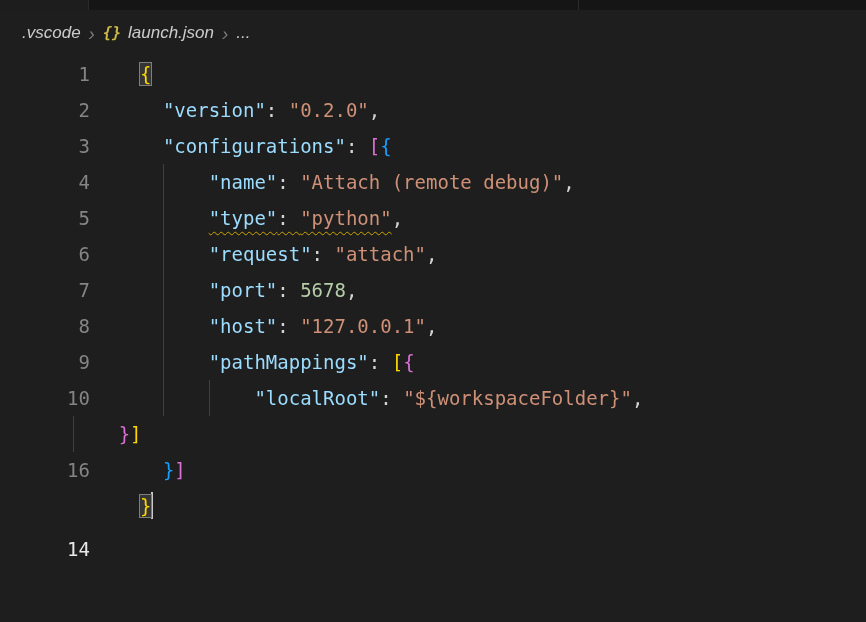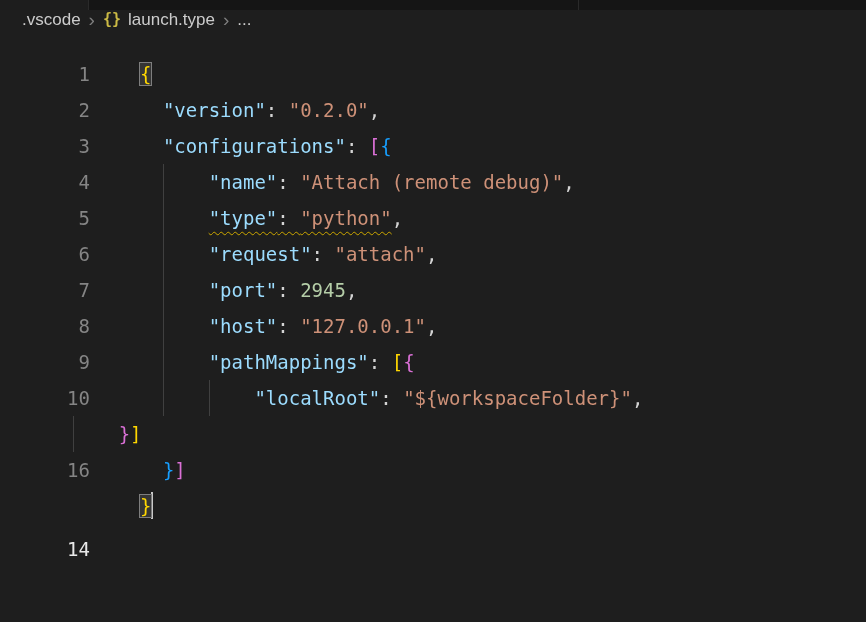--- a/index.html
+++ b/index.html
@@ -15,22 +15,22 @@
     --guide:#404040; --warn:#cca700; --cursor:#c8c8c8;
     --bcText:#cccccc; --bcSep:#7f7f7f; --jsonIcon:#cbba45;
   }
   .tabstrip{
     position:relative;height:10px;background:var(--tabstrip);
   }
   .tabstrip .seg-active{position:absolute;left:0;top:0;bottom:0;width:88px;background:#1d1d1d;}
   .tabstrip .sep1{position:absolute;left:88px;top:0;bottom:0;width:1px;background:#2a2a2a;}
   .tabstrip .sep2{position:absolute;left:578px;top:0;bottom:0;width:1px;background:#2a2a2a;}
   .breadcrumbs{
-    height:46px;display:flex;align-items:flex-start;padding-left:22px;
-    font-size:17px;color:var(--bcText);
+    height:46px;display:flex;align-items:center;padding-left:22px;
+    font-size:17px;color:var(--bcText);font-style:italic;
   }
   .breadcrumbs .crumb{cursor:pointer;}
   .breadcrumbs .chev{color:var(--bcSep);font-size:19px;padding:0 8px;line-height:1;}
   .breadcrumbs .json-icon{
     color:var(--jsonIcon);font-family:"DejaVu Sans Mono",monospace;
     font-size:15px;font-weight:bold;margin-right:7px;
   }
   .editor{
     font-family:"DejaVu Sans Mono","Liberation Mono",monospace;
     font-size:19px;line-height:36px;
@@ -74,21 +74,21 @@
 <div class="tabstrip">
   <div class="seg-active"></div>
   <div class="sep1"></div>
   <div class="sep2"></div>
 </div>
 
 <div class="breadcrumbs">
   <span class="crumb">.vscode</span>
   <span class="chev">›</span>
   <span class="json-icon">{}</span>
-  <span class="crumb">launch.type</span>
+  <span class="crumb">launch.json</span>
   <span class="chev">›</span>
   <span class="crumb">...</span>
 </div>
 
 <div class="editor">
     <div class="line">
       <div class="gutter">1</div>
       <div class="content"><span class="tok b1 match">{</span></div>
     </div>
     <div class="line">
@@ -106,21 +106,21 @@
     <div class="line">
       <div class="gutter">5</div>
       <div class="content"><span class="guide" style="left: 2ch;"></span><span class="tok pun">      </span><span class="tok key warn">"type"</span><span class="tok pun warn">: </span><span class="tok str warn">"python"</span><span class="tok pun">,</span></div>
     </div>
     <div class="line">
       <div class="gutter">6</div>
       <div class="content"><span class="guide" style="left: 2ch;"></span><span class="tok pun">      </span><span class="tok key">"request"</span><span class="tok pun">: </span><span class="tok str">"attach"</span><span class="tok pun">,</span></div>
     </div>
     <div class="line">
       <div class="gutter">7</div>
-      <div class="content"><span class="guide" style="left: 2ch;"></span><span class="tok pun">      </span><span class="tok key">"port"</span><span class="tok pun">: </span><span class="tok num">2945</span><span class="tok pun">,</span></div>
+      <div class="content"><span class="guide" style="left: 2ch;"></span><span class="tok pun">      </span><span class="tok key">"port"</span><span class="tok pun">: </span><span class="tok num">5678</span><span class="tok pun">,</span></div>
     </div>
     <div class="line">
       <div class="gutter">8</div>
       <div class="content"><span class="guide" style="left: 2ch;"></span><span class="tok pun">      </span><span class="tok key">"host"</span><span class="tok pun">: </span><span class="tok str">"127.0.0.1"</span><span class="tok pun">,</span></div>
     </div>
     <div class="line">
       <div class="gutter">9</div>
       <div class="content"><span class="guide" style="left: 2ch;"></span><span class="tok pun">      </span><span class="tok key">"pathMappings"</span><span class="tok pun">: </span><span class="tok b1">[</span><span class="tok b2">{</span></div>
     </div>
     <div class="line">

